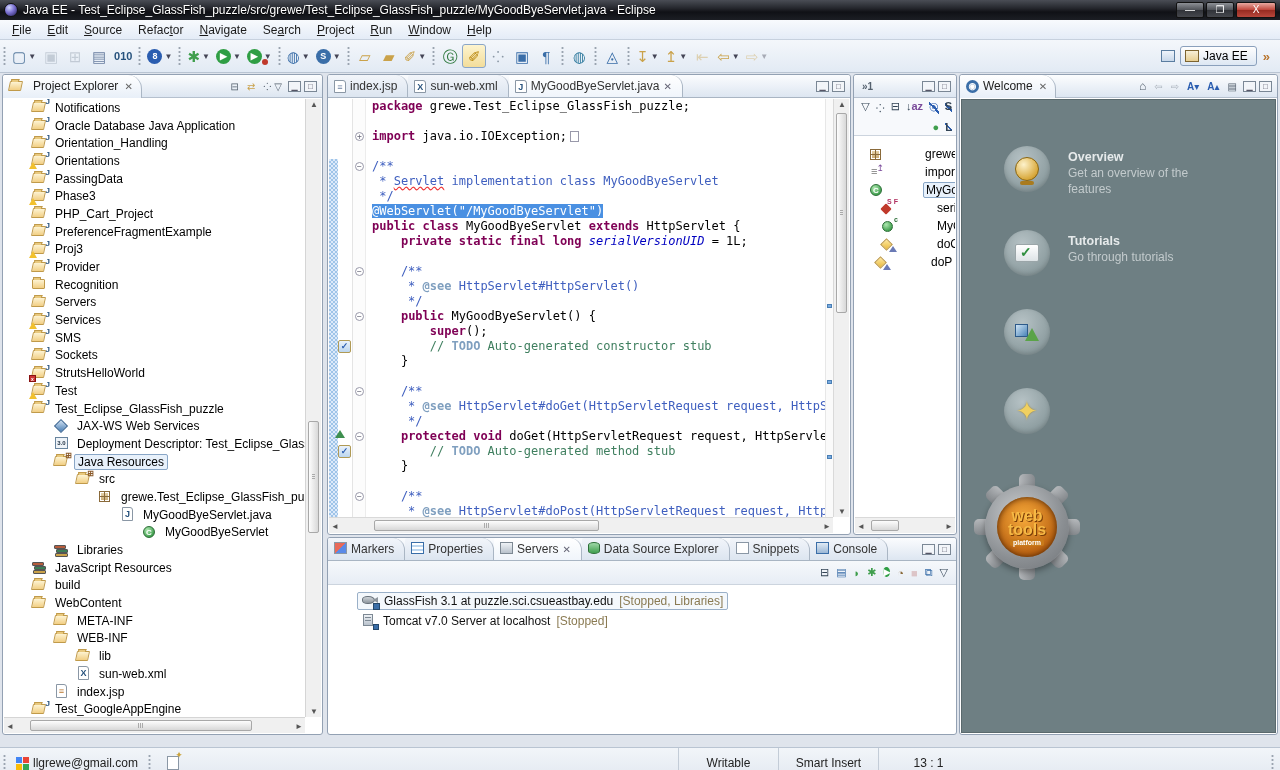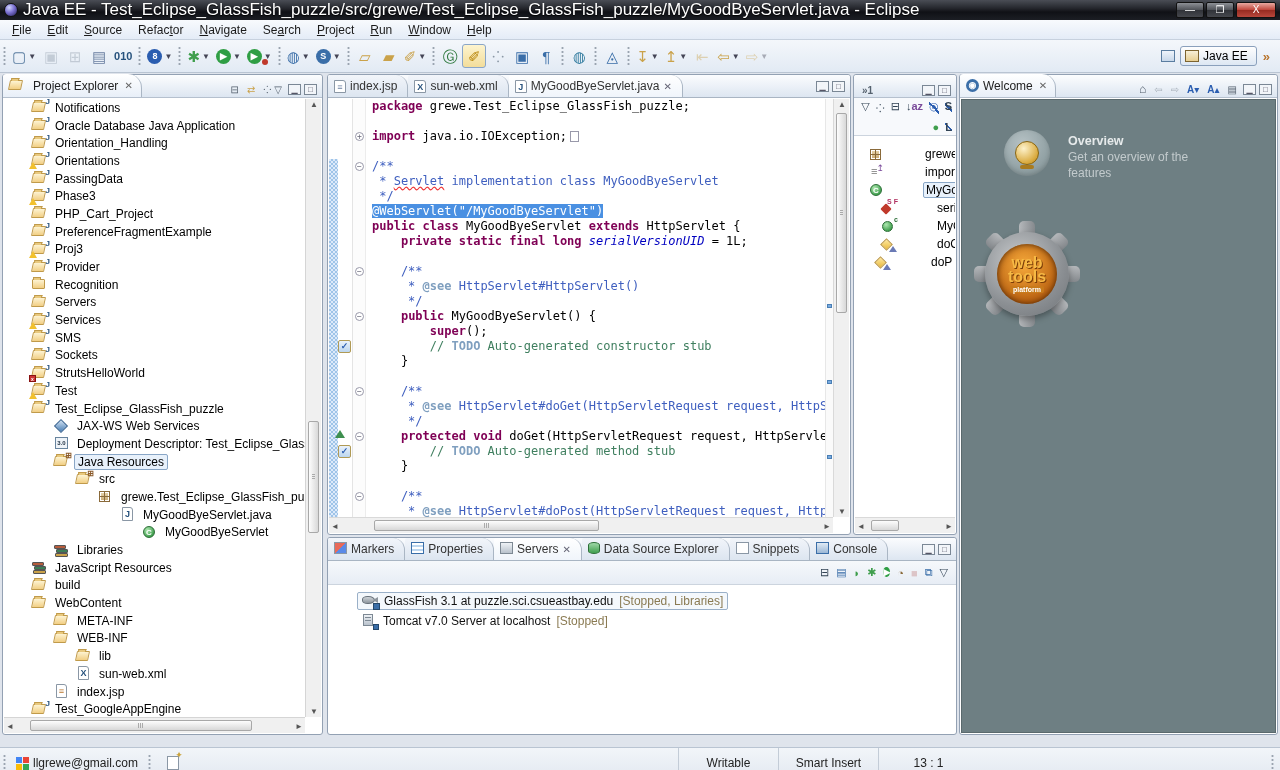--- a/index.html
+++ b/index.html
@@ -5,21 +5,21 @@
   * { margin:0; padding:0; box-sizing:border-box; }
   html,body { width:1280px; height:770px; overflow:hidden; font-family:"Liberation Sans",sans-serif; font-size:12px; background:#dfe4ec; }
   #window { position:relative; width:1280px; height:770px; }
 
   
   #titlebar { position:absolute; left:0; top:0; width:1280px; height:20px;
     background:linear-gradient(#4a4d55 0%, #26282e 40%, #101116 60%, #1c1e24 100%);
     color:#fff; display:flex; align-items:center; padding:0 4px; }
   #title-icon { width:14px; height:14px; border-radius:50%;
     background:radial-gradient(circle at 35% 30%, #cfd6ff, #7a6fd0 45%, #2e2a66 90%); margin-right:5px; border:1px solid #111; }
-  #window-title { font-size:17px; white-space:nowrap; overflow:hidden; text-shadow:0 1px 1px #000; flex:1; }
+  #window-title { font-size:12px; white-space:nowrap; overflow:hidden; text-shadow:0 1px 1px #000; flex:1; }
   .winbtn { width:28px; height:16px; margin-left:2px; border:1px solid #111; border-radius:2px;
     background:linear-gradient(#8d9096,#4e5157 50%,#303238 50%,#45474d); color:#fff; font-size:10px; line-height:14px; text-align:center; }
   .winbtn.close { background:linear-gradient(#e8a9a0,#c0453a 50%,#952a20 50%,#b8473c); width:40px; }
 
   
   #menubar { position:absolute; left:0; top:20px; width:1280px; height:20px;
     background:linear-gradient(#f8fafd,#e4ecf7); border-bottom:1px solid #c7d1de; display:flex; align-items:center; padding-left:4px; }
   .menu-item { padding:2px 8px; color:#1a1a1a; }
   .menu-item u { text-decoration:underline; }
 
@@ -35,21 +35,21 @@
   .circ { width:15px; height:15px; border-radius:50%; color:#fff; font-weight:bold; font-size:9px; line-height:15px; text-align:center; }
   #persp-area { margin-left:auto; display:flex; align-items:center; padding-right:4px; }
   #persp-btn { display:flex; align-items:center; gap:4px; border:1px solid #8aa0bc; border-radius:3px;
      background:linear-gradient(#fefefe,#dde7f3); padding:2px 8px 2px 4px; }
   #persp-btn .pico { width:14px; height:12px; border:1px solid #7d6430; background:linear-gradient(#f7efd8,#e8cf92); }
   #tb-overflow { color:#b8742c; font-weight:bold; margin:0 6px; font-size:13px; }
 
   
   .panel { position:absolute; background:#fff; border:1px solid #93a1b3; border-radius:3px; }
   .phead { height:23px; background:linear-gradient(#fcfdfe,#dde6f1); border-bottom:1px solid #b5c0ce; border-radius:3px 3px 0 0;
-     display:flex; align-items:flex-end; position:relative; }
+     display:flex; align-items:center; position:relative; }
   .ptab { display:flex; align-items:center; gap:4px; height:23px; padding:0 8px 0 6px;
      background:linear-gradient(#ffffff,#e8eff8); border-right:1px solid #aab6c4; border-radius:3px 14px 0 0; font-size:12px; color:#222; }
   .ptab .x { color:#666; font-size:10px; margin-left:2px; }
   .pbtns { margin-left:auto; display:flex; align-items:center; gap:4px; padding-right:5px; color:#666; }
   .pbtn { font-size:10px; color:#55616e; padding:1px 2px; }
   .minmax { display:flex; gap:3px; }
   .mm { width:13px; height:11px; border:1px solid #7a8795; background:#f2f5f9; font-size:8px; line-height:9px; text-align:center; color:#556; }
 
   
   #project-explorer { left:2px; top:74px; width:321px; height:661px; }
@@ -847,21 +847,21 @@
         <span class="pbtn" style="color:#2a5db0"><b>A</b>▾</span>
         <span class="pbtn" style="color:#2a5db0"><b>A</b>▴</span>
         <span class="pbtn">▤</span>
         <span class="minmax">
           <span class="mm">▁</span>
           <span class="mm">□</span>
         </span>
       </div>
     </div>
     <div id="welcome-body">
-      <div id="wl-holder" style="display:flex; gap:33px; padding-top:30px;">
+      <div id="wl-holder" style="display:flex; flex-direction:column; gap:33px; padding-top:46px;">
           <div class="wl-item">
             <span class="wl-circle">
               <span class="wl-glyph">
                 <span class="globe"></span>
               </span>
             </span>
             <span class="wl-text">
               <div class="wl-title">Overview</div>
               <div class="wl-desc">Get an overview of the features</div>
             </span>

